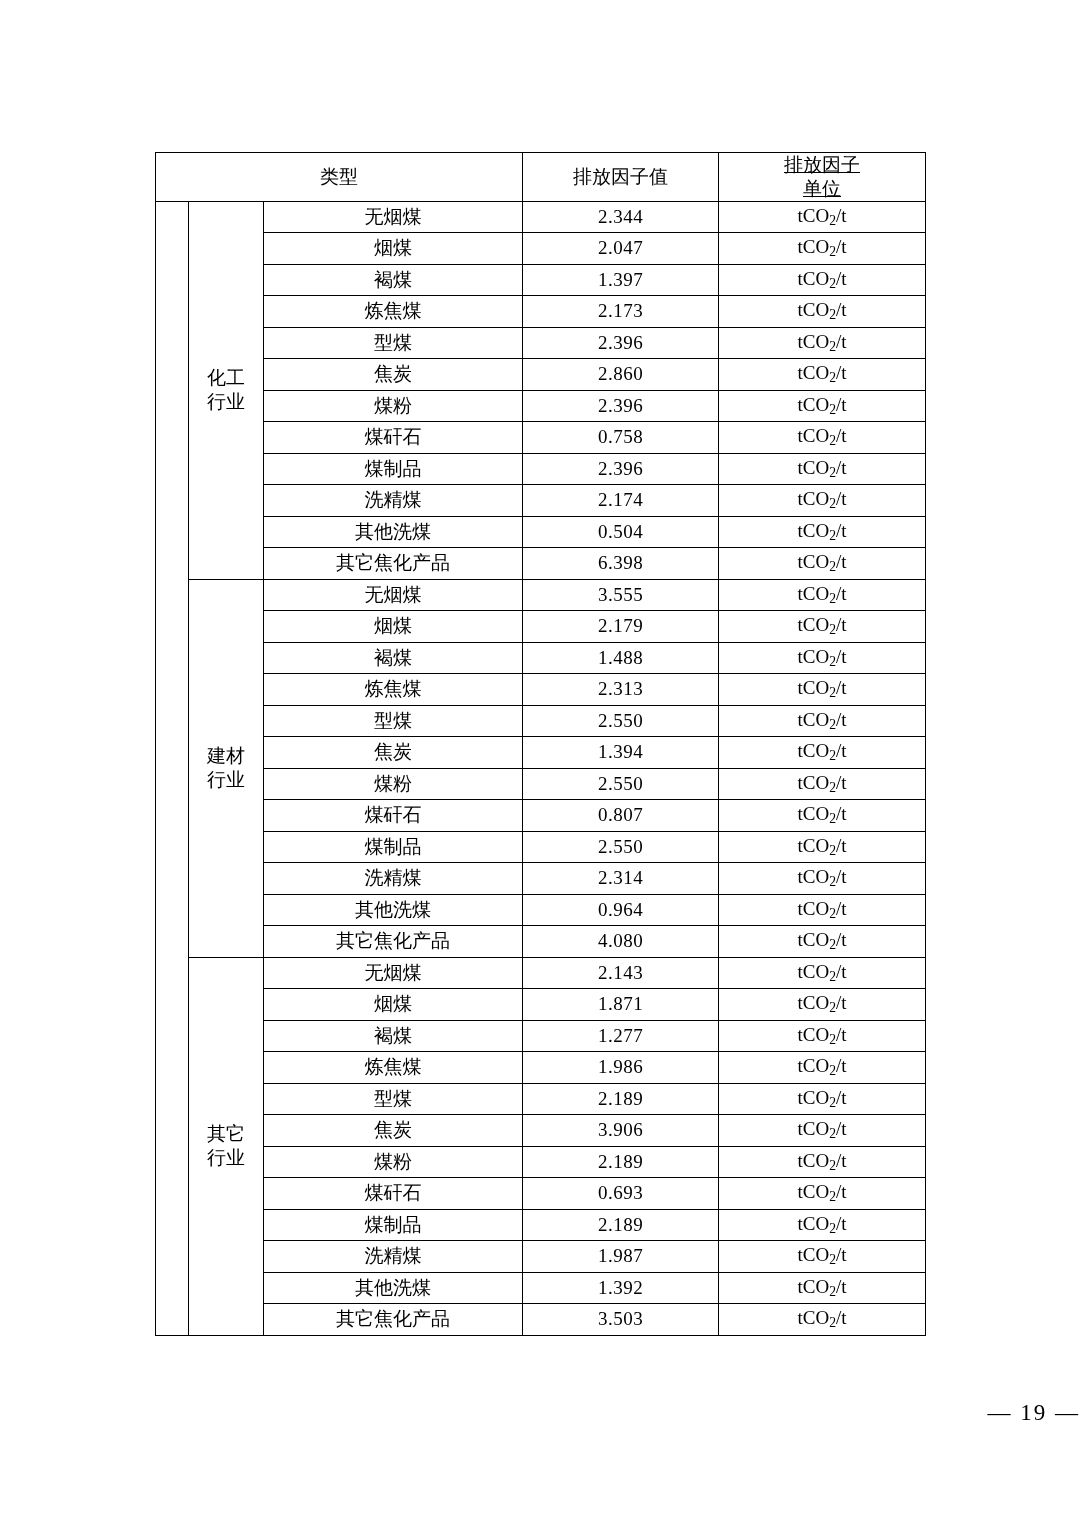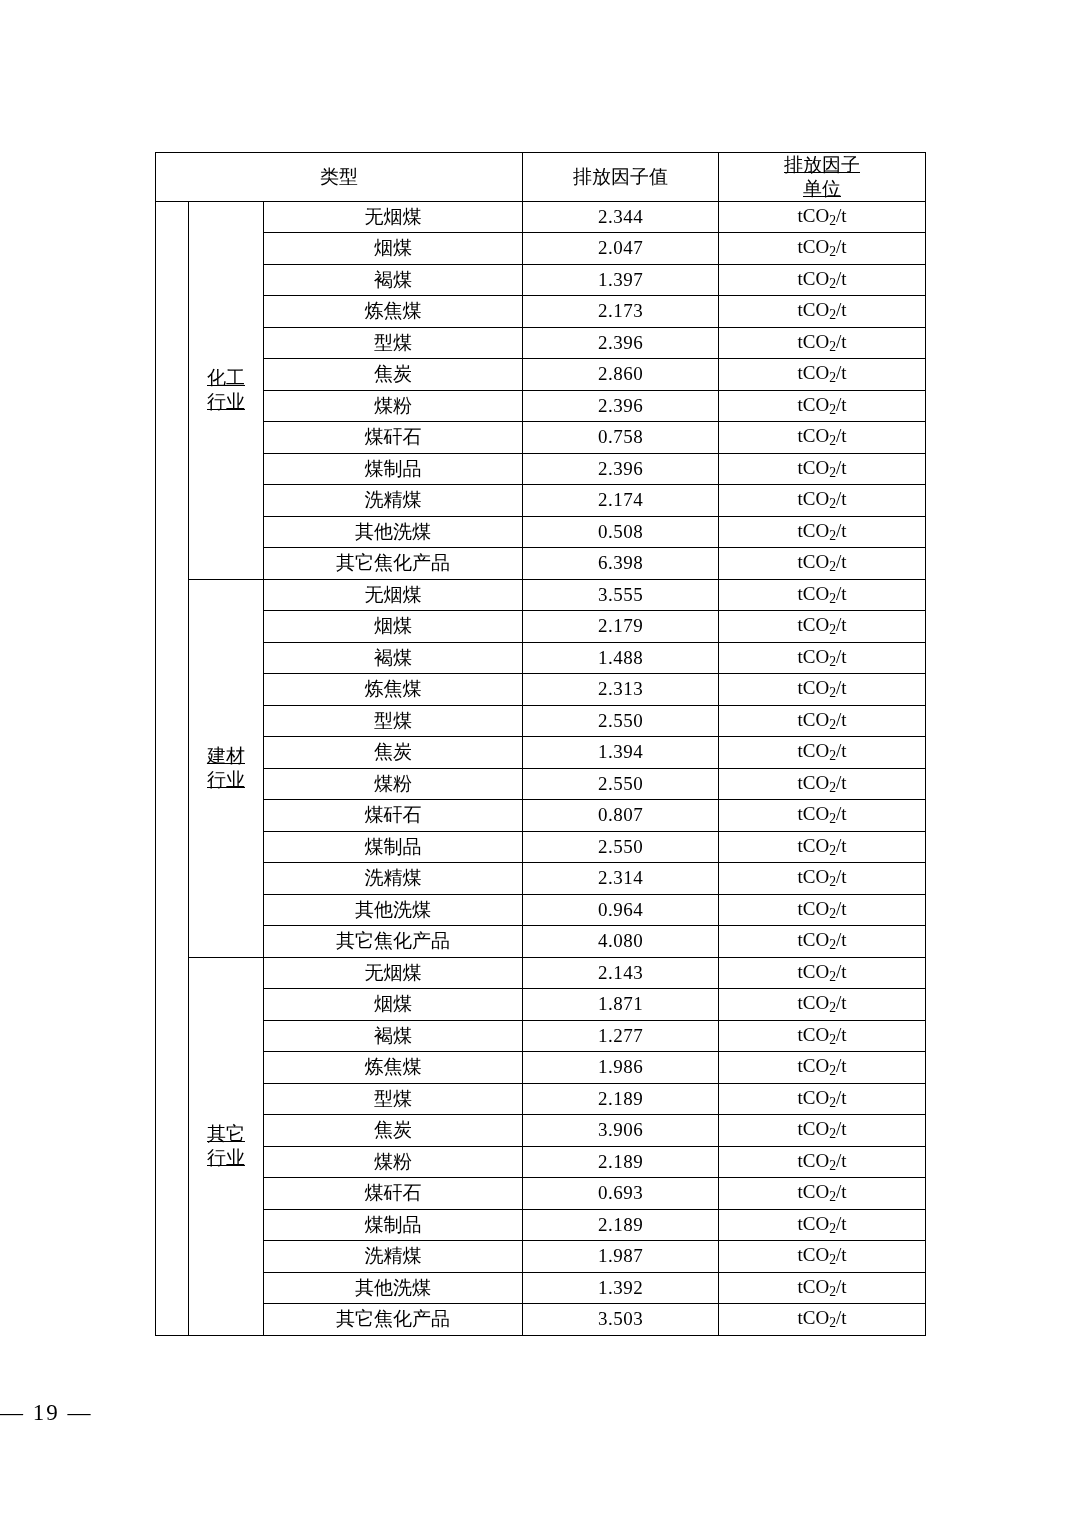--- a/index.html
+++ b/index.html
@@ -52,21 +52,20 @@
   .hdr {
     height: 78px;
     font-size: 21px;
   }
   .hdr-type { font-size: 21px; }
   .hdr-two-line { line-height: 1.35; text-decoration: underline; }
 
   .industry-cell {
     font-size: 21px;
     line-height: 1.5;
-    text-decoration: underline;
   }
   .fuel-cell { font-size: 20px; }
   .val-cell { font-size: 20px; letter-spacing: 0.5px; }
   .unit-cell { font-size: 20px; margin-top: 24px; }
   .unit-cell sub {
     font-size: 0.72em;
     vertical-align: -0.25em;
   }
   .first-row td { height: 46px; }
 
@@ -75,21 +74,21 @@
     border-left: 1px solid #000;
     border-right: 1px solid #000;
     border-bottom: 1px solid #000;
   }
 
   .page-number {
     position: absolute;
     left: 0;
     right: 0;
     top: 1400px;
-    text-align: left;
+    text-align: right;
     font-size: 23px;
     font-family: "Liberation Serif", "DejaVu Serif", serif;
     letter-spacing: 2px;
   }
 </style>
 </head>
 <body>
 
 <div class="page">
 
@@ -163,21 +162,21 @@
             <td class="val-cell">2.396</td>
             <td class="unit-cell"><span>tCO</span><sub>2</sub><span>/t</span></td>
           </tr>
           <tr>
             <td class="fuel-cell">洗精煤</td>
             <td class="val-cell">2.174</td>
             <td class="unit-cell"><span>tCO</span><sub>2</sub><span>/t</span></td>
           </tr>
           <tr>
             <td class="fuel-cell">其他洗煤</td>
-            <td class="val-cell">0.508</td>
+            <td class="val-cell">0.504</td>
             <td class="unit-cell"><span>tCO</span><sub>2</sub><span>/t</span></td>
           </tr>
           <tr>
             <td class="fuel-cell">其它焦化产品</td>
             <td class="val-cell">6.398</td>
             <td class="unit-cell"><span>tCO</span><sub>2</sub><span>/t</span></td>
           </tr>
           <tr>
             <td rowspan="12" class="industry-cell">
               <div>建材</div>

